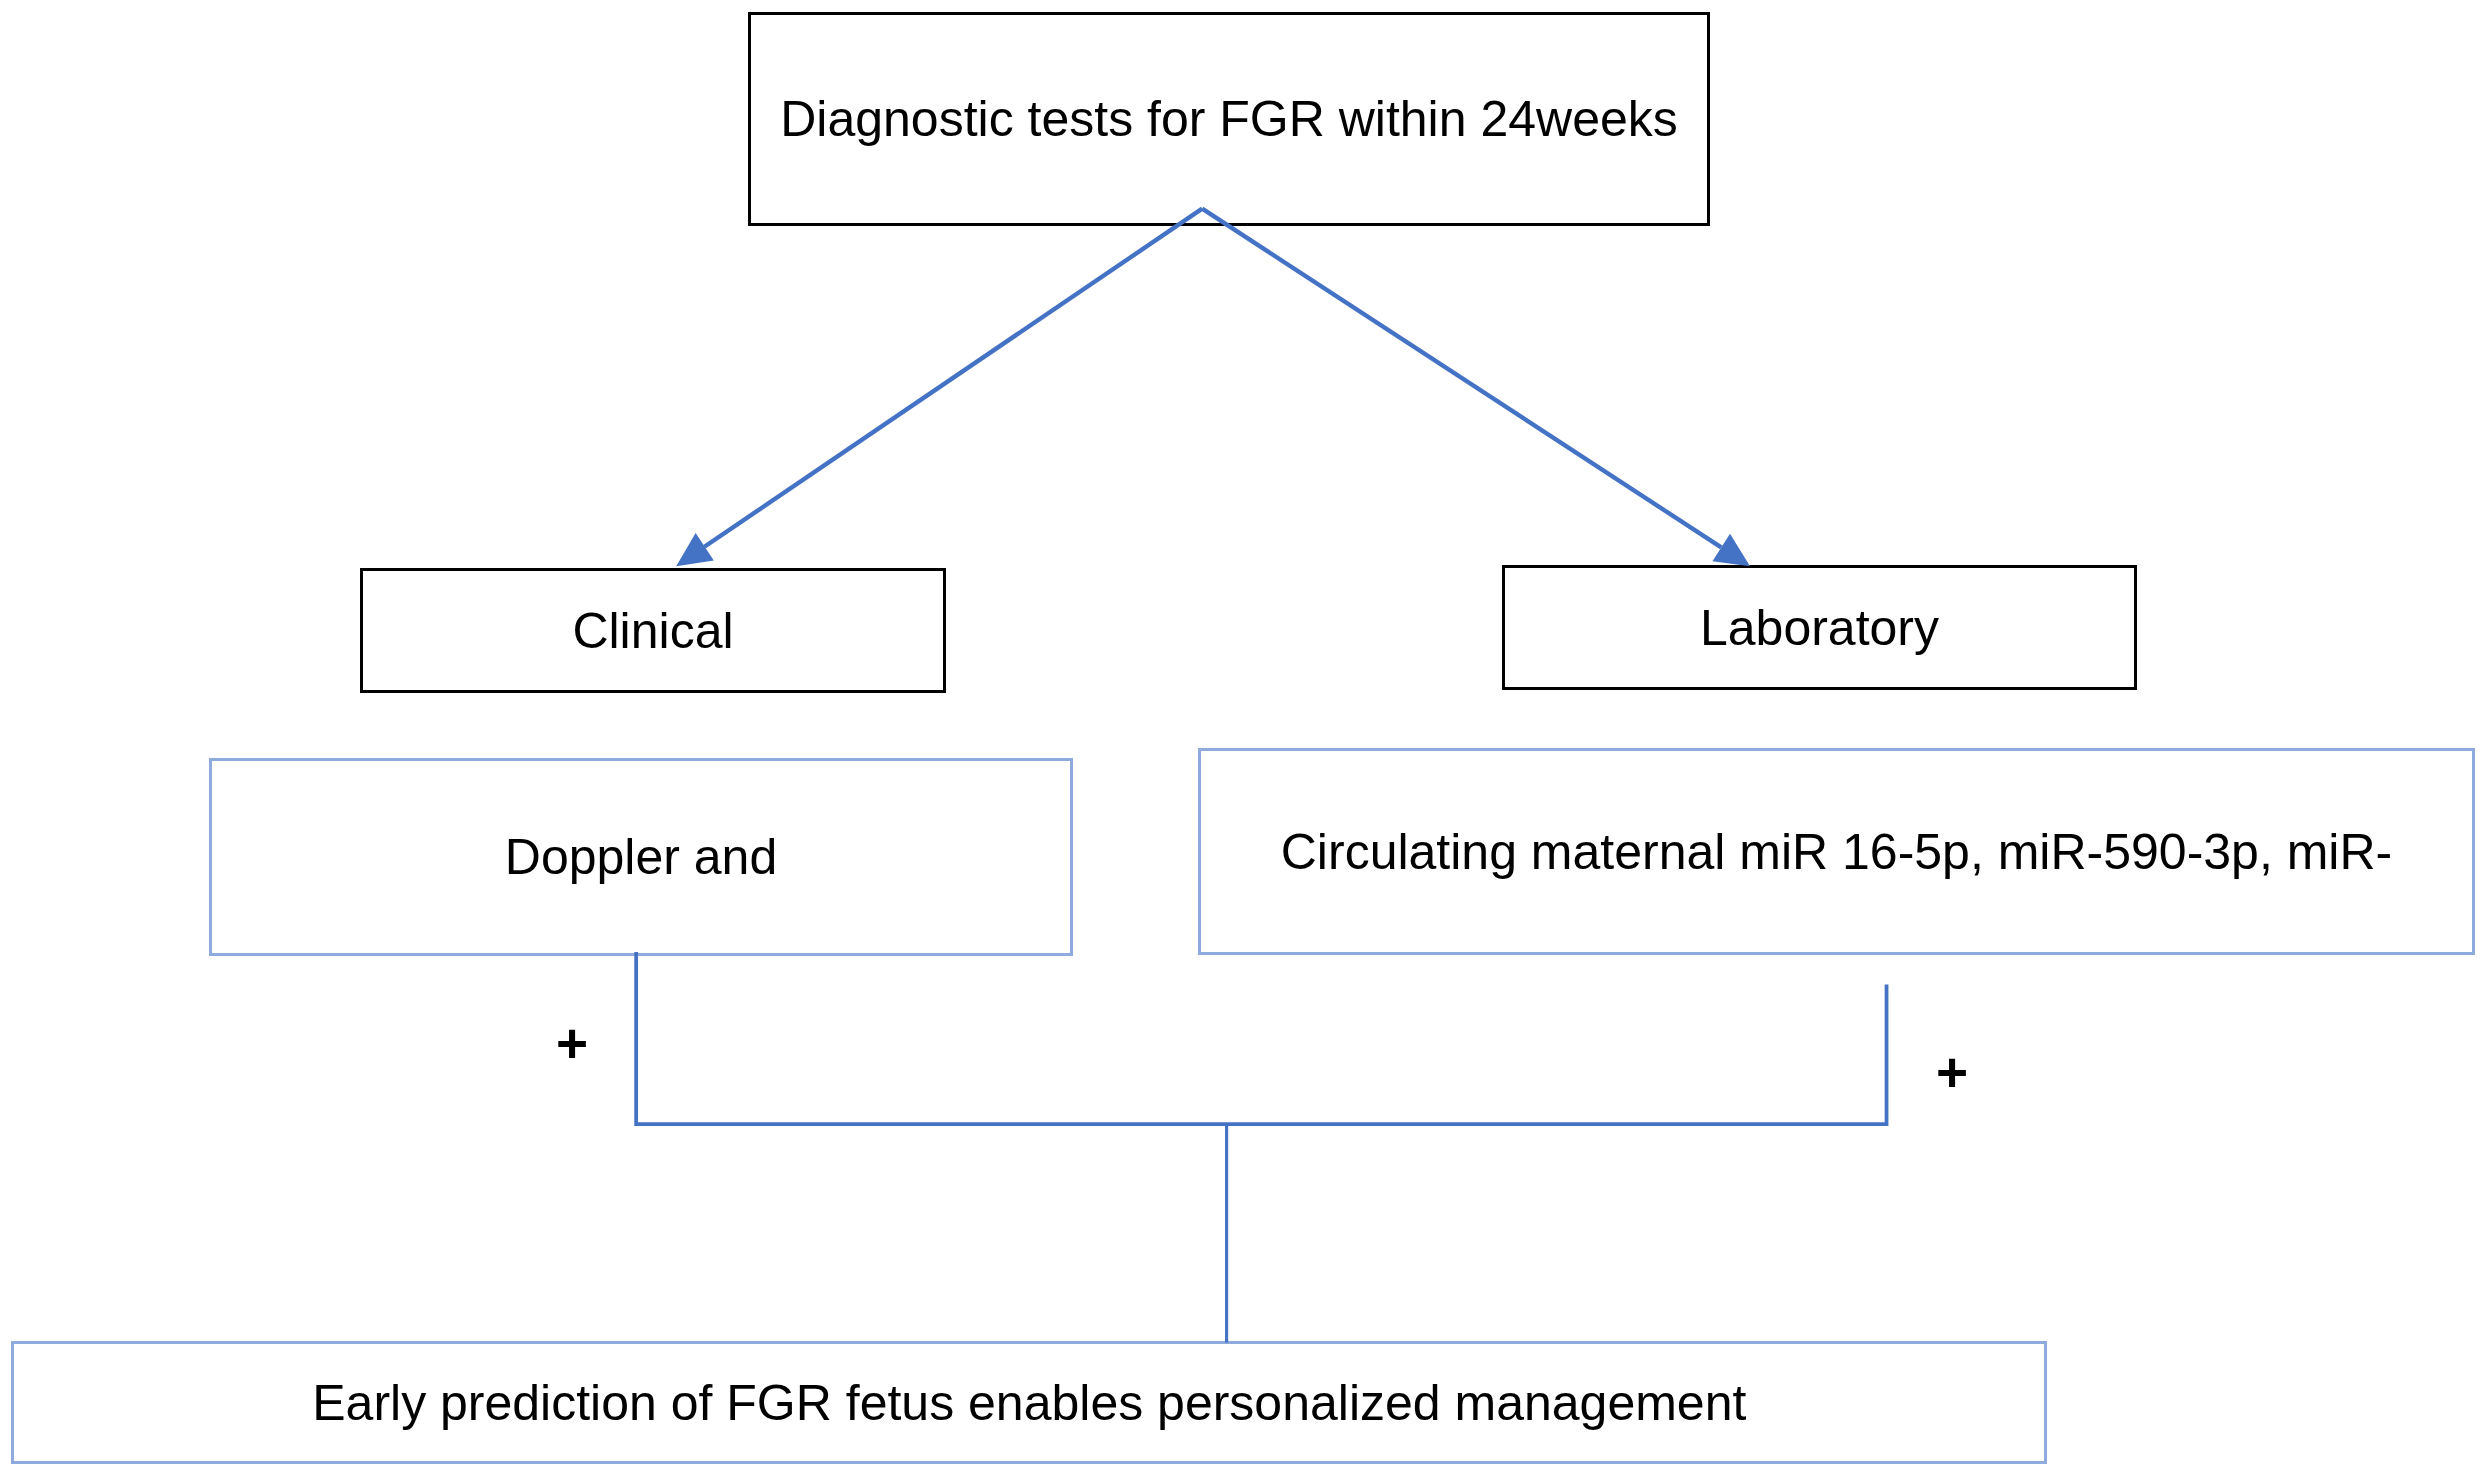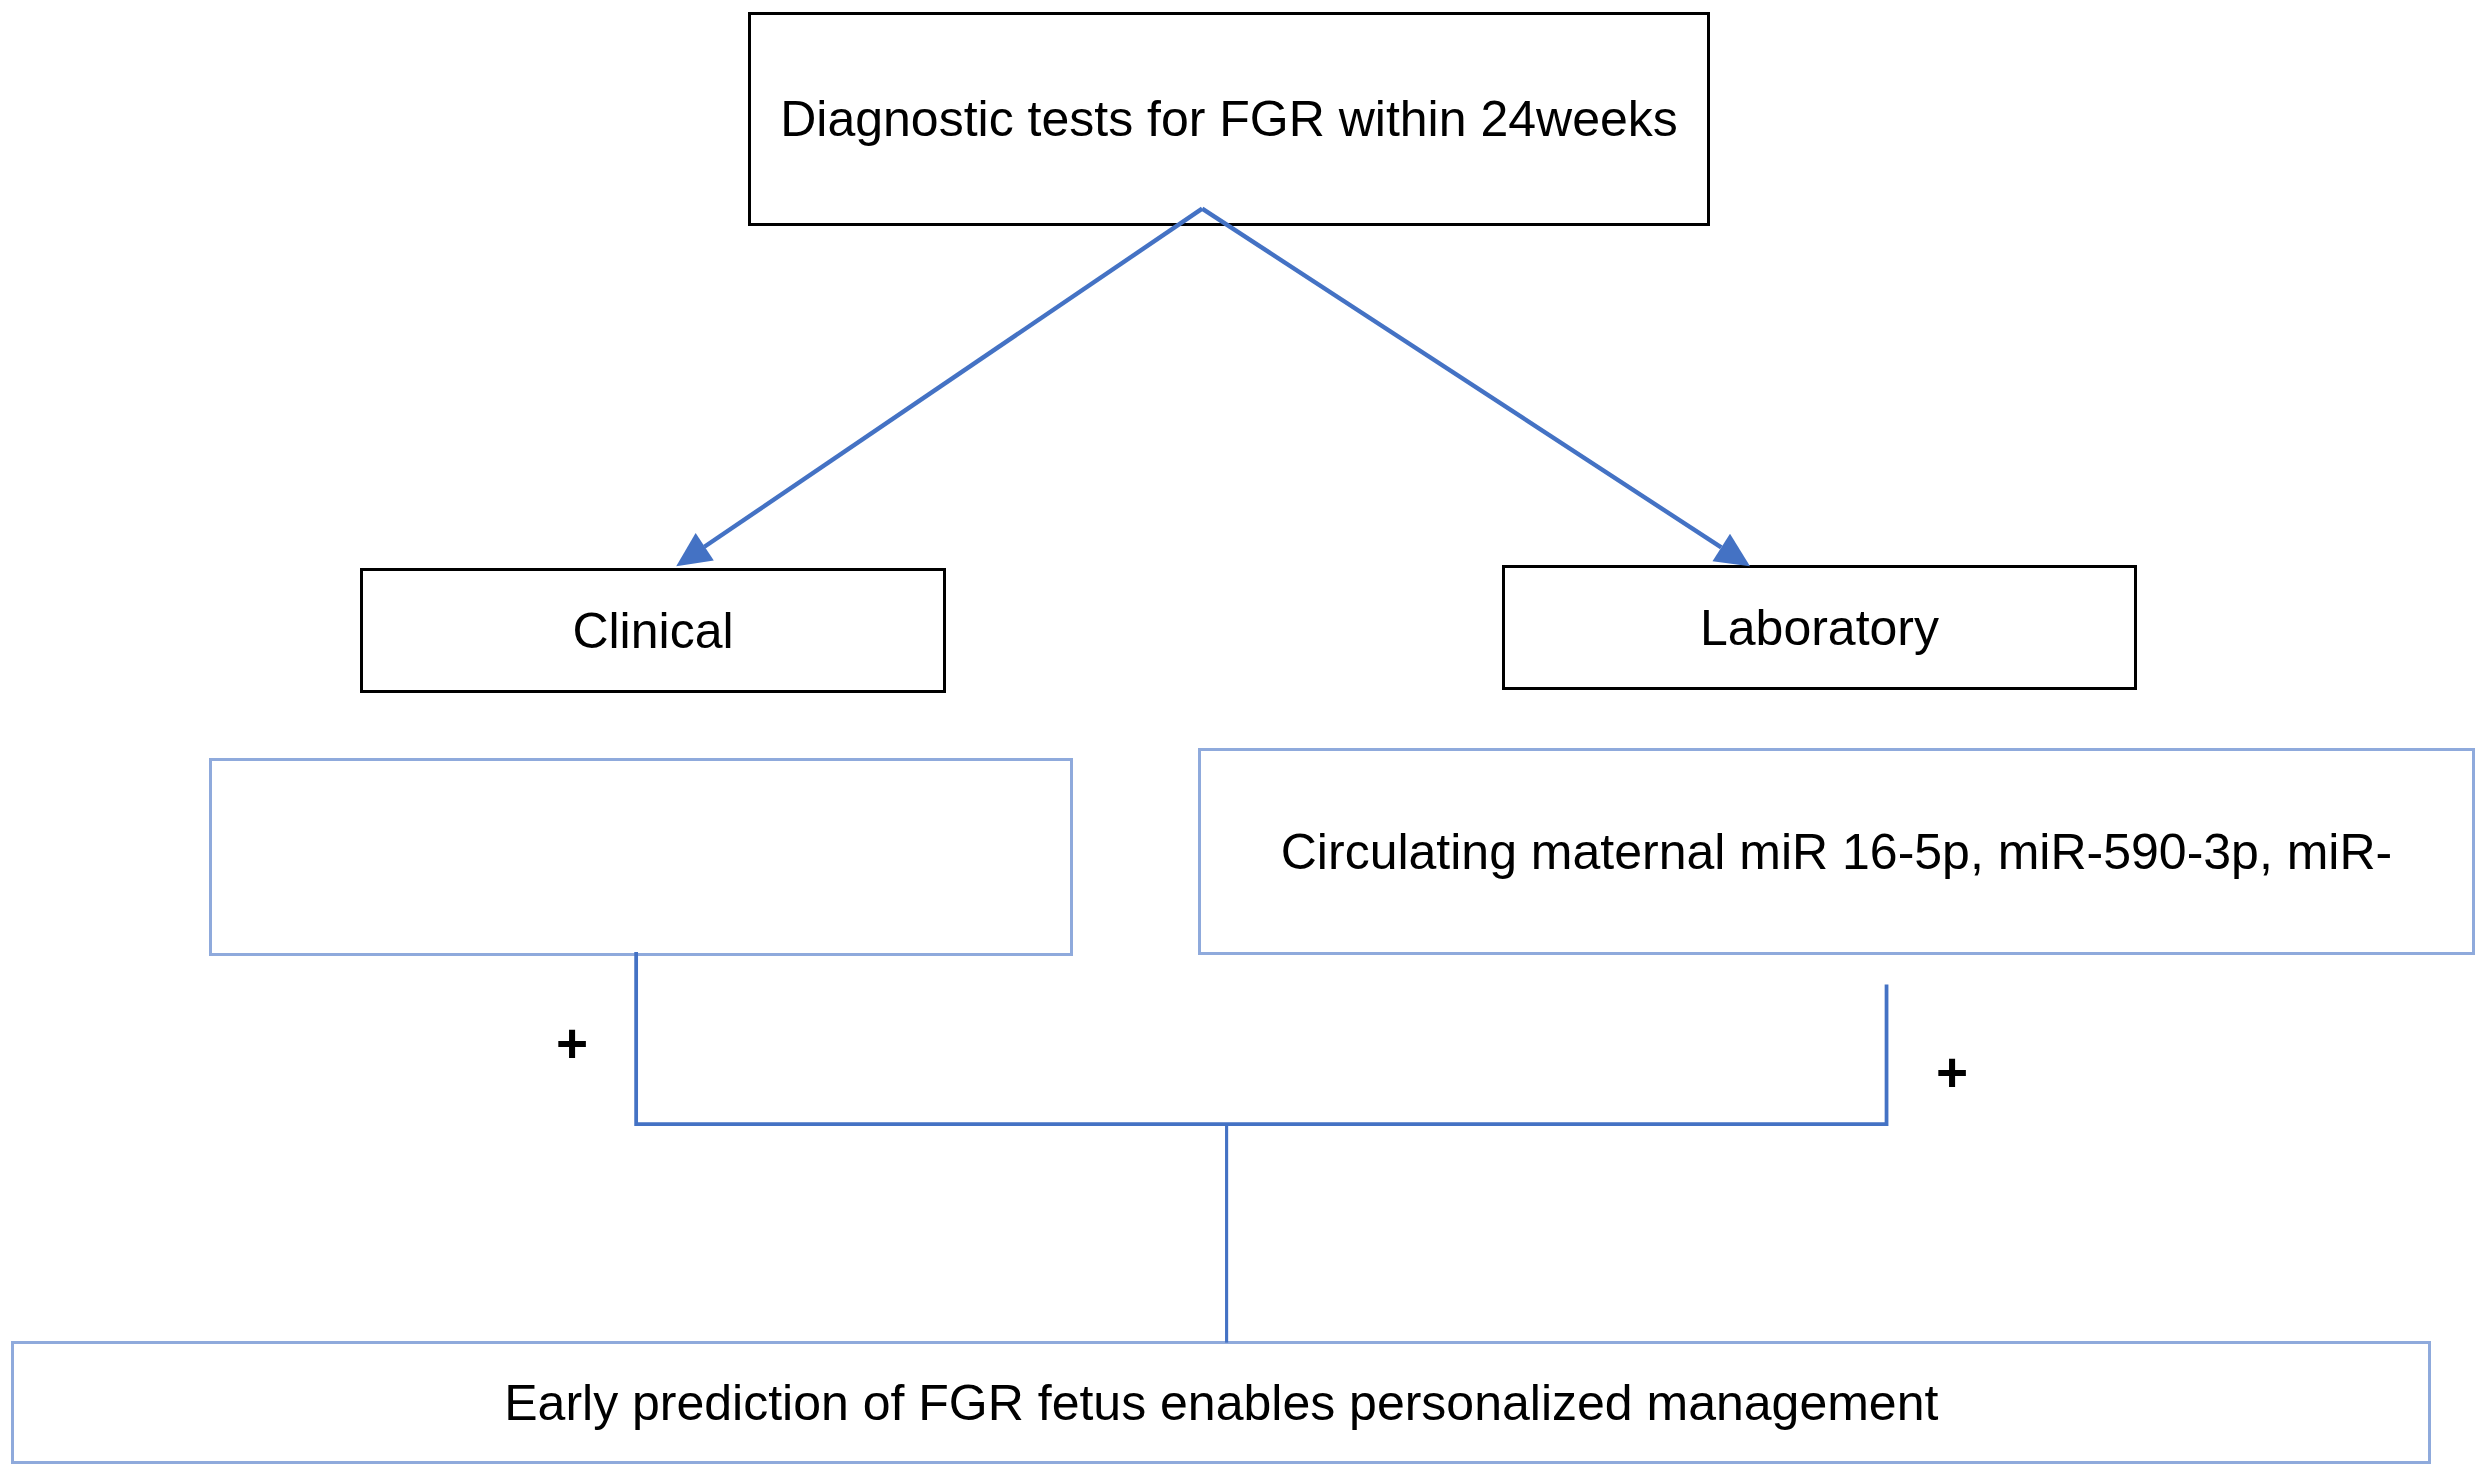--- a/index.html
+++ b/index.html
@@ -26,21 +26,21 @@
   .box .line { white-space: nowrap; line-height: 88px; }
   .black-border { border: 3.1px solid #000000; }
   .blue-border  { border: 3.8px solid #8FAADC; }
 
   .title-box       { left: 748px; top: 12px;   width: 962px; height: 214px; }
   .title-box .line { line-height: 93px; }
   .clinical-box    { left: 360px;  top: 568px;  width: 586px; height: 125px; }
   .laboratory-box  { left: 1502px; top: 565px;  width: 635px; height: 125px; }
   .doppler-box     { left: 209px;  top: 758px; width: 864px; height: 198px; }
   .circulating-box { left: 1198px; top: 712px; width: 1277px; height: 207px; margin-top: 36px; }
-  .outcome-box     { left: 11.3px;   top: 1341px; width: 2420px; height: 123px; }
+  .outcome-box     { left: 11.3px;   top: 1341px; width: 2036px; height: 123px; }
 
   .plus {
     position: absolute;
     font-size: 55px;
     font-weight: bold;
     transform: translate(-50%, -50%);
     line-height: 1;
   }
   .plus-left  { left: 572px;  top: 1043px; }
   .plus-right { left: 1952px; top: 1072px; }
@@ -67,20 +67,21 @@
 
   <div class="box black-border clinical-box">
     <div class="line">Clinical</div>
   </div>
 
   <div class="box black-border laboratory-box">
     <div class="line">Laboratory</div>
   </div>
 
   <div class="box blue-border doppler-box">
+    <div class="line">Doppler and</div>
   </div>
 
   <div class="box blue-border circulating-box">
     <div class="line">Circulating maternal miR 16-5p, miR-590-3p, miR-</div>
   </div>
 
   <div class="box blue-border outcome-box">
     <div class="line">Early prediction of FGR fetus enables personalized management</div>
   </div>
 

